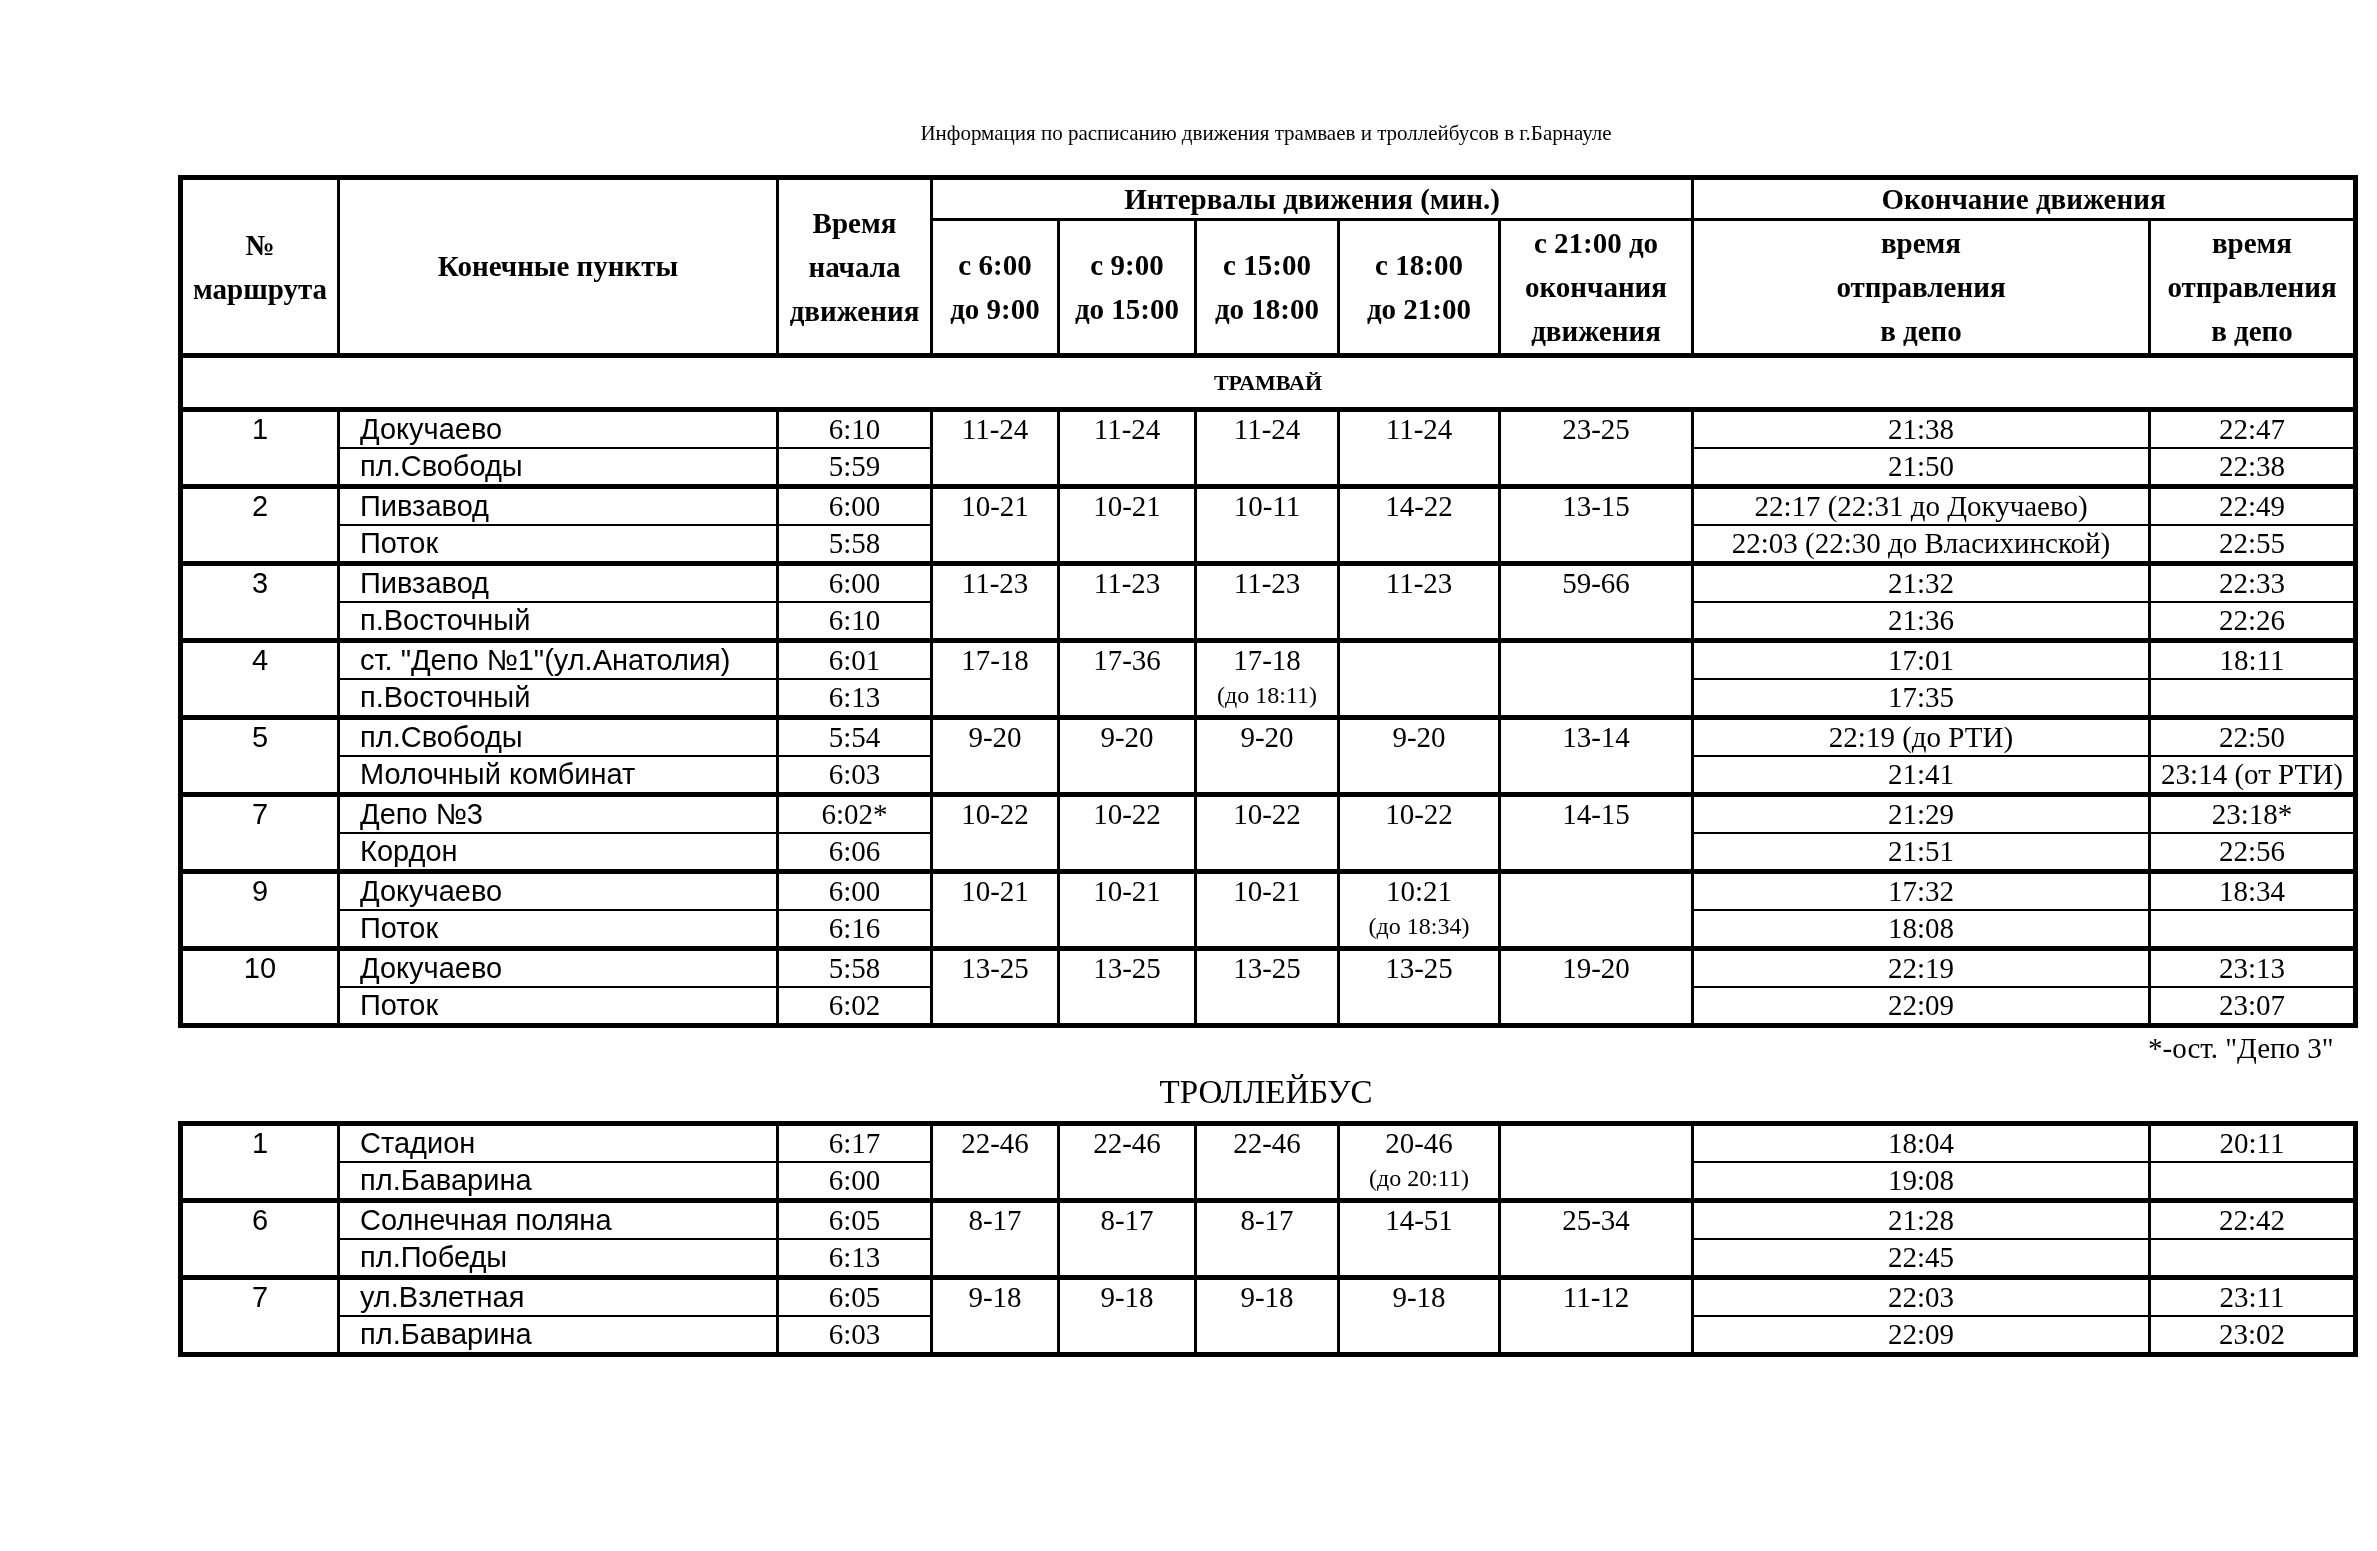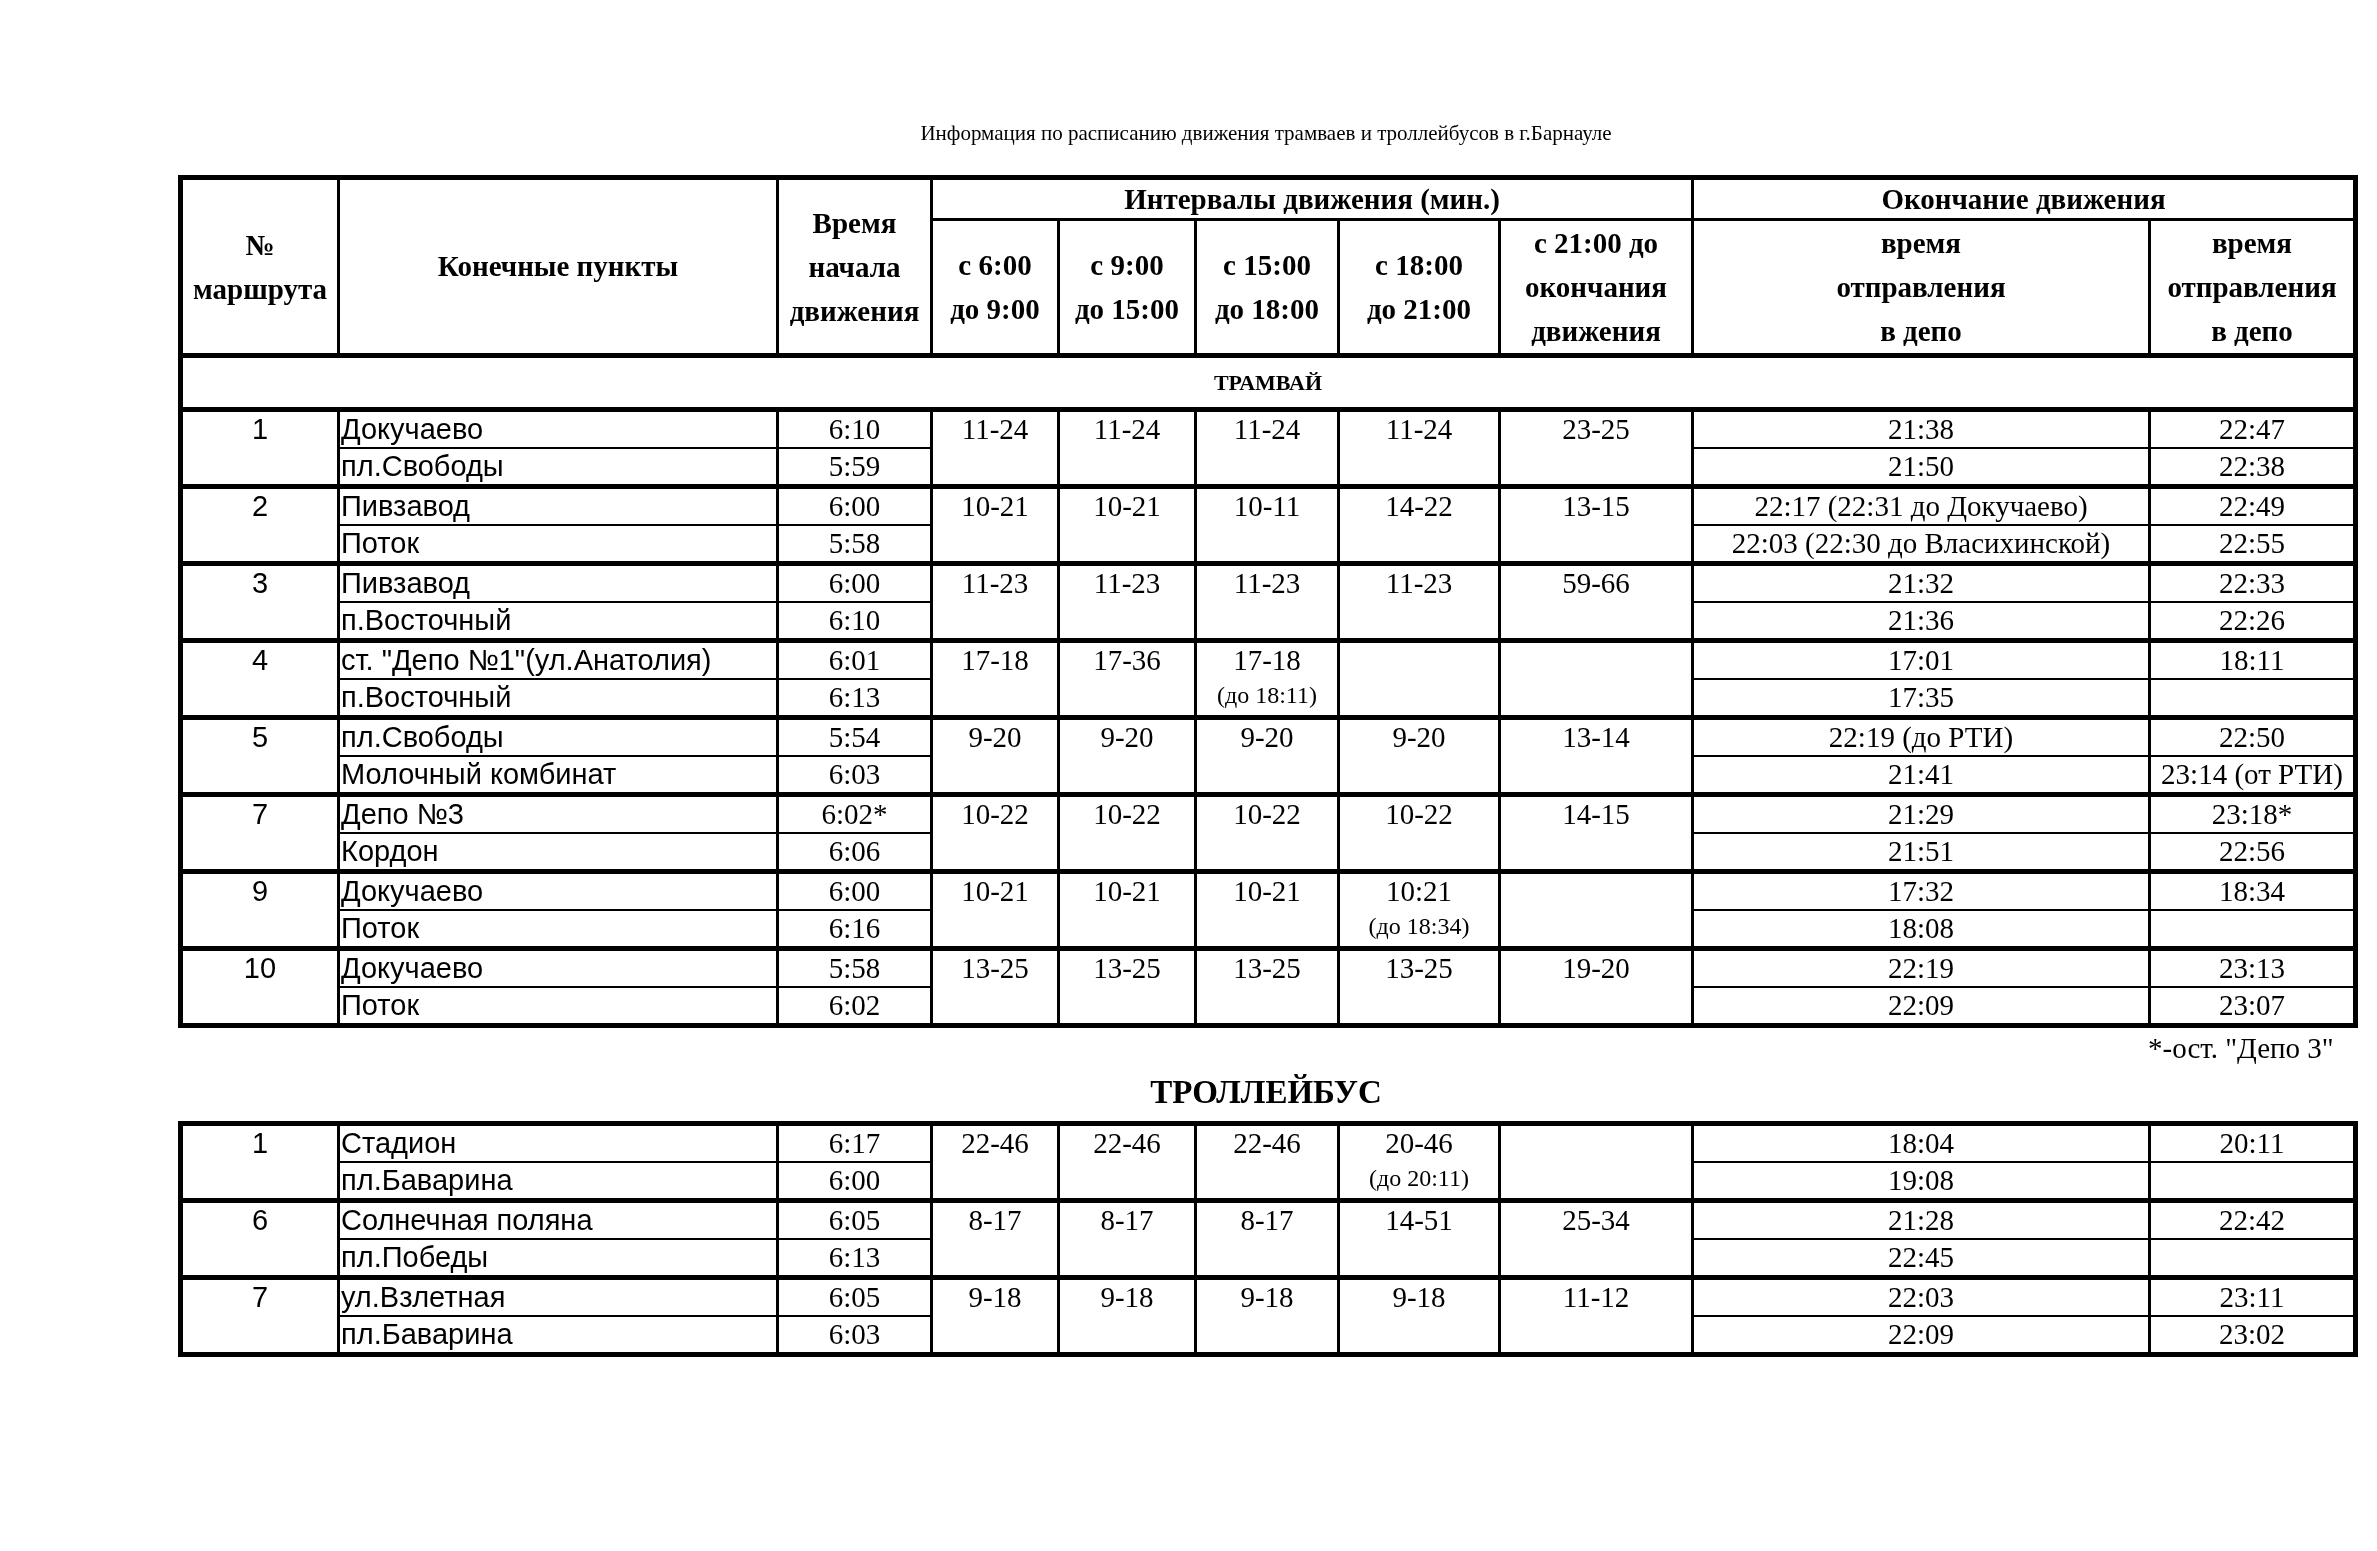--- a/index.html
+++ b/index.html
@@ -49,21 +49,21 @@
   tr.r { height: 35px; }
   tr.gt > td { border-top: 5.1px solid #000; }
   tr.sub > td { border-top: 2.2px solid #000; }
   td.rn {
     vertical-align: top;
     line-height: 35px;
     font-family: "Liberation Sans", sans-serif;
   }
   td.ep {
     text-align: left;
-    padding-left: 1px;
+    padding-left: 20px;
     line-height: 35px;
     white-space: nowrap;
     font-family: "Liberation Sans", sans-serif;
   }
   td.st, td.tp, td.dp { line-height: 35px; white-space: nowrap; }
   td.iv { vertical-align: top; }
   td.iv .m { height: 35px; line-height: 35px; }
   td.iv .n { height: 35px; line-height: 35px; font-size: 24px; }
   .footnote {
     margin-left: 178px;
@@ -72,21 +72,21 @@
     padding-right: 20.3px;
     text-align: right;
     font-size: 29px;
     line-height: 35px;
     margin-top: 2.9px;
   }
   .section-title {
     margin-left: 178px;
     width: 2176px;
     text-align: center;
-    font-weight: bold;
+    font-weight: normal;
     font-size: 33px;
     line-height: 39px;
     margin-top: 7.3px;
   }
 </style>
 </head>
 <body>
 
 <div class="title-block">
   <div>Информация по расписанию движения трамваев и троллейбусов в г.Барнауле</div>

